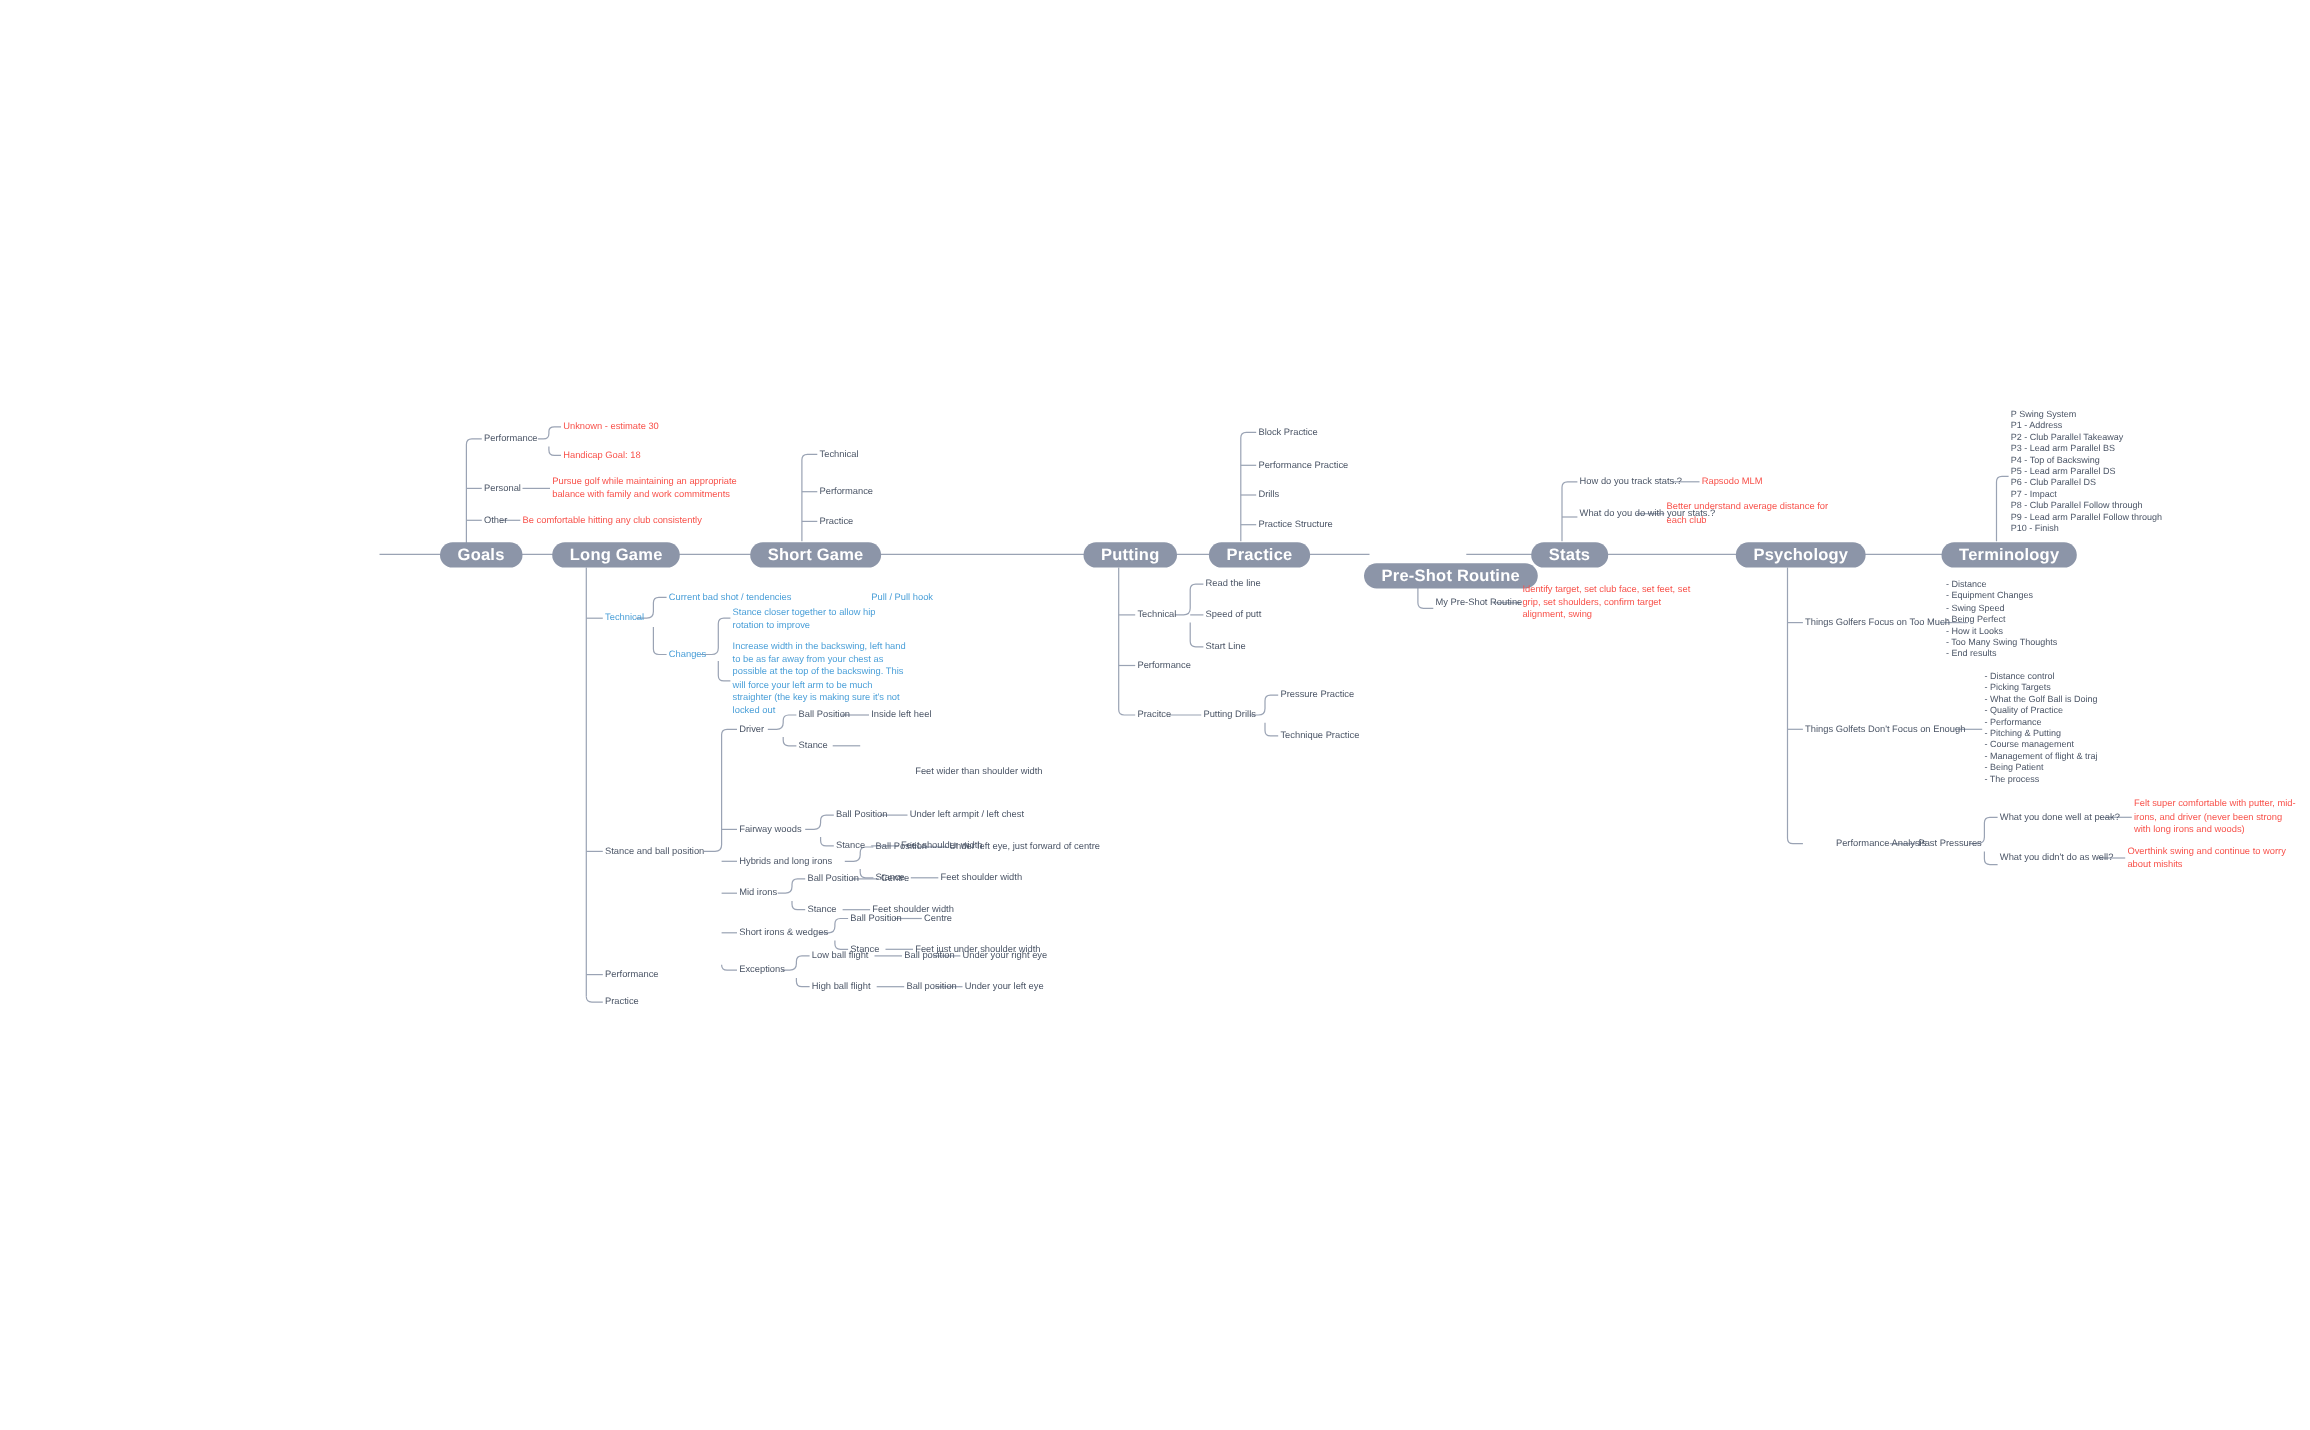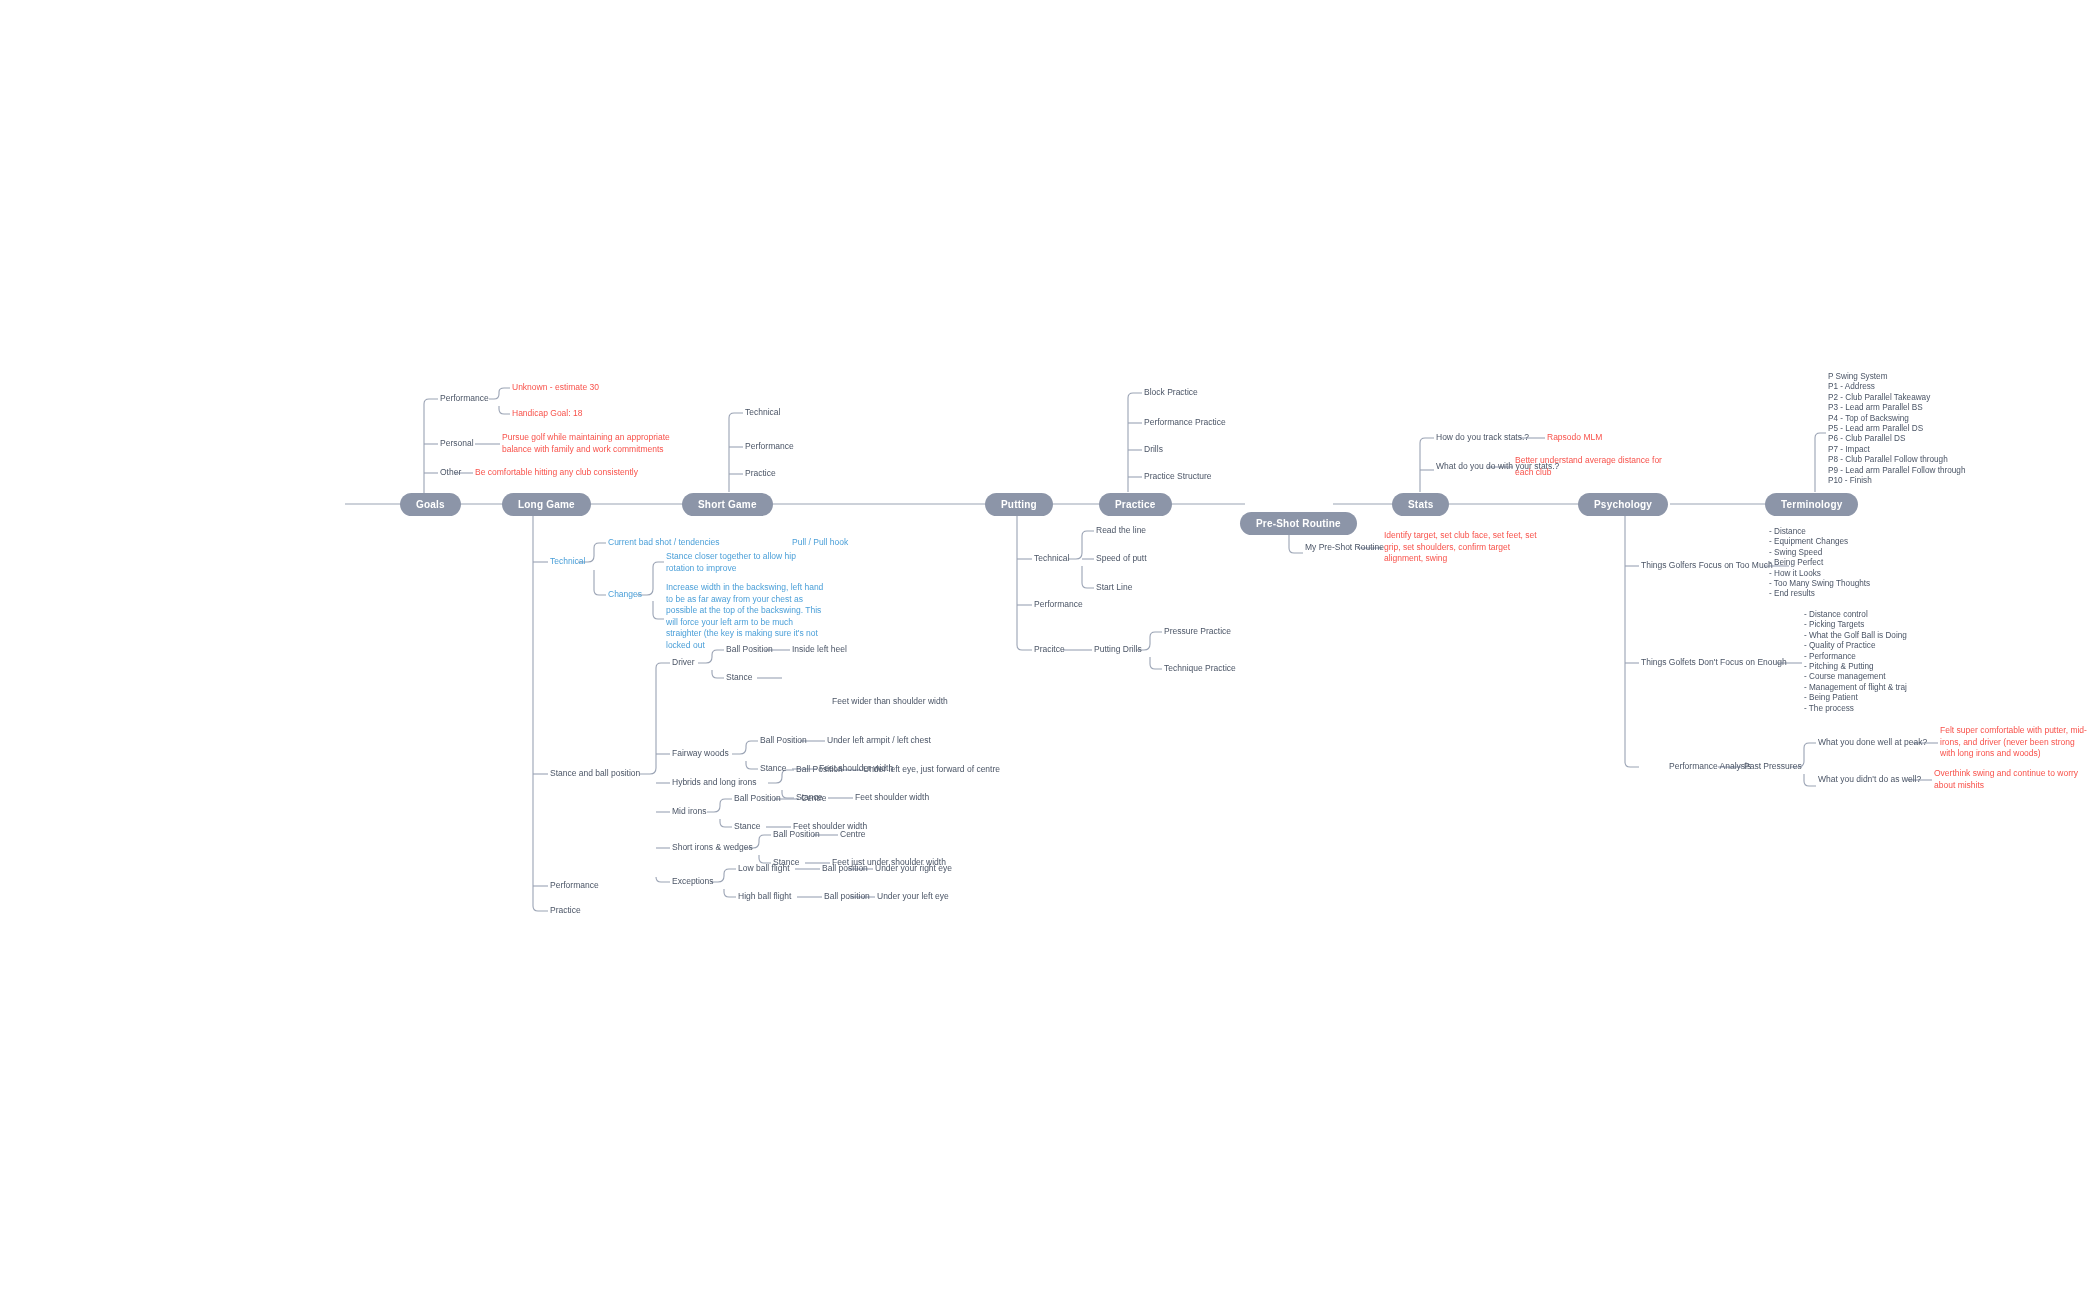--- a/index.html
+++ b/index.html
@@ -17,21 +17,21 @@
     position:absolute;box-sizing:border-box;
     display:flex;align-items:center;justify-content:center;
     border-radius:999px;color:#ffffff;font-weight:bold;
     letter-spacing:.2px;white-space:nowrap;
   }
   .node.root{
     background:#15aef0;font-size:20px;height:34px;
     padding:0 26px;border-radius:18px;
   }
   .node.branch{
-    background:#8c95a8;font-size:10px;height:23px;padding:0 16px;
+    background:#8c95a8;font-size:15px;height:23px;padding:0 16px;
     border-radius:12px;
   }
   
   .leaf{
     position:absolute;box-sizing:border-box;
     font-size:8.5px;line-height:11.5px;color:#4b5566;
     white-space:nowrap;
   }
   .leaf.wrap{white-space:normal;}
   .leaf.red{color:#f8524b;}

